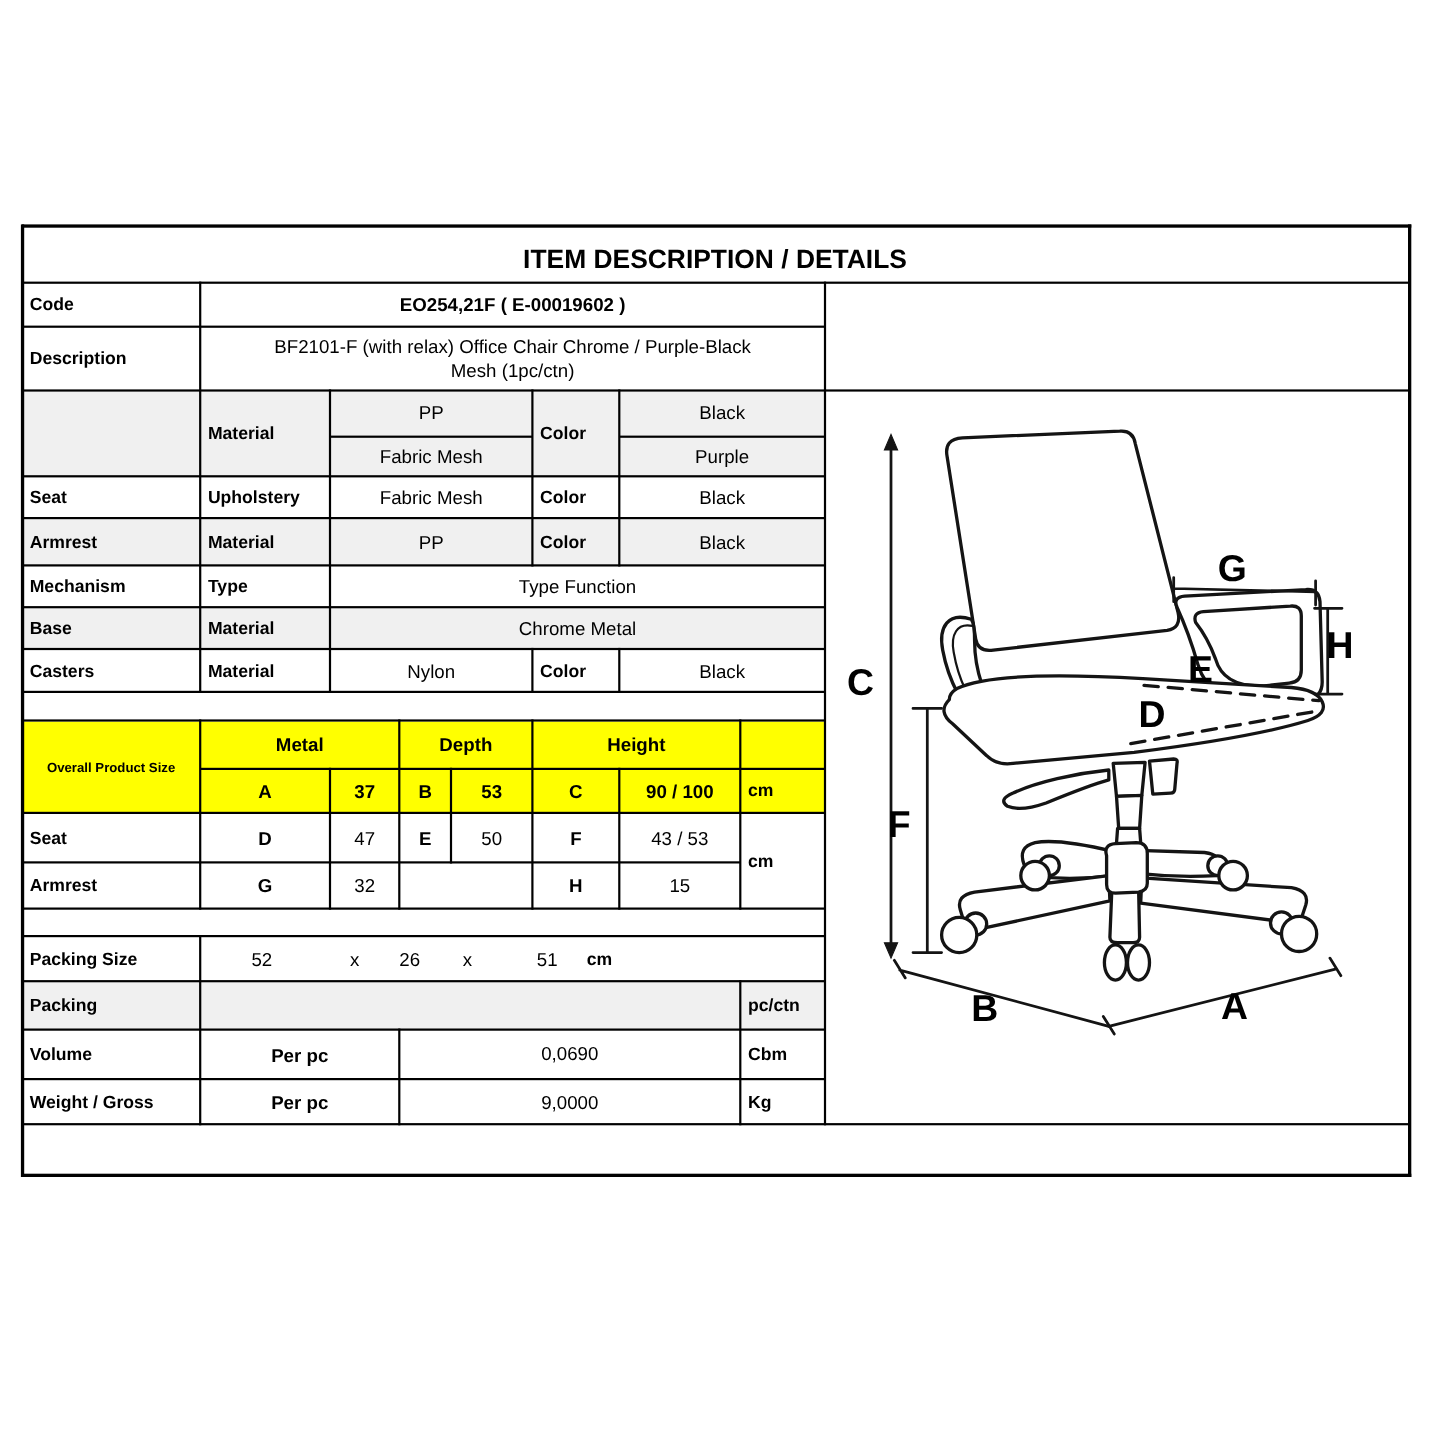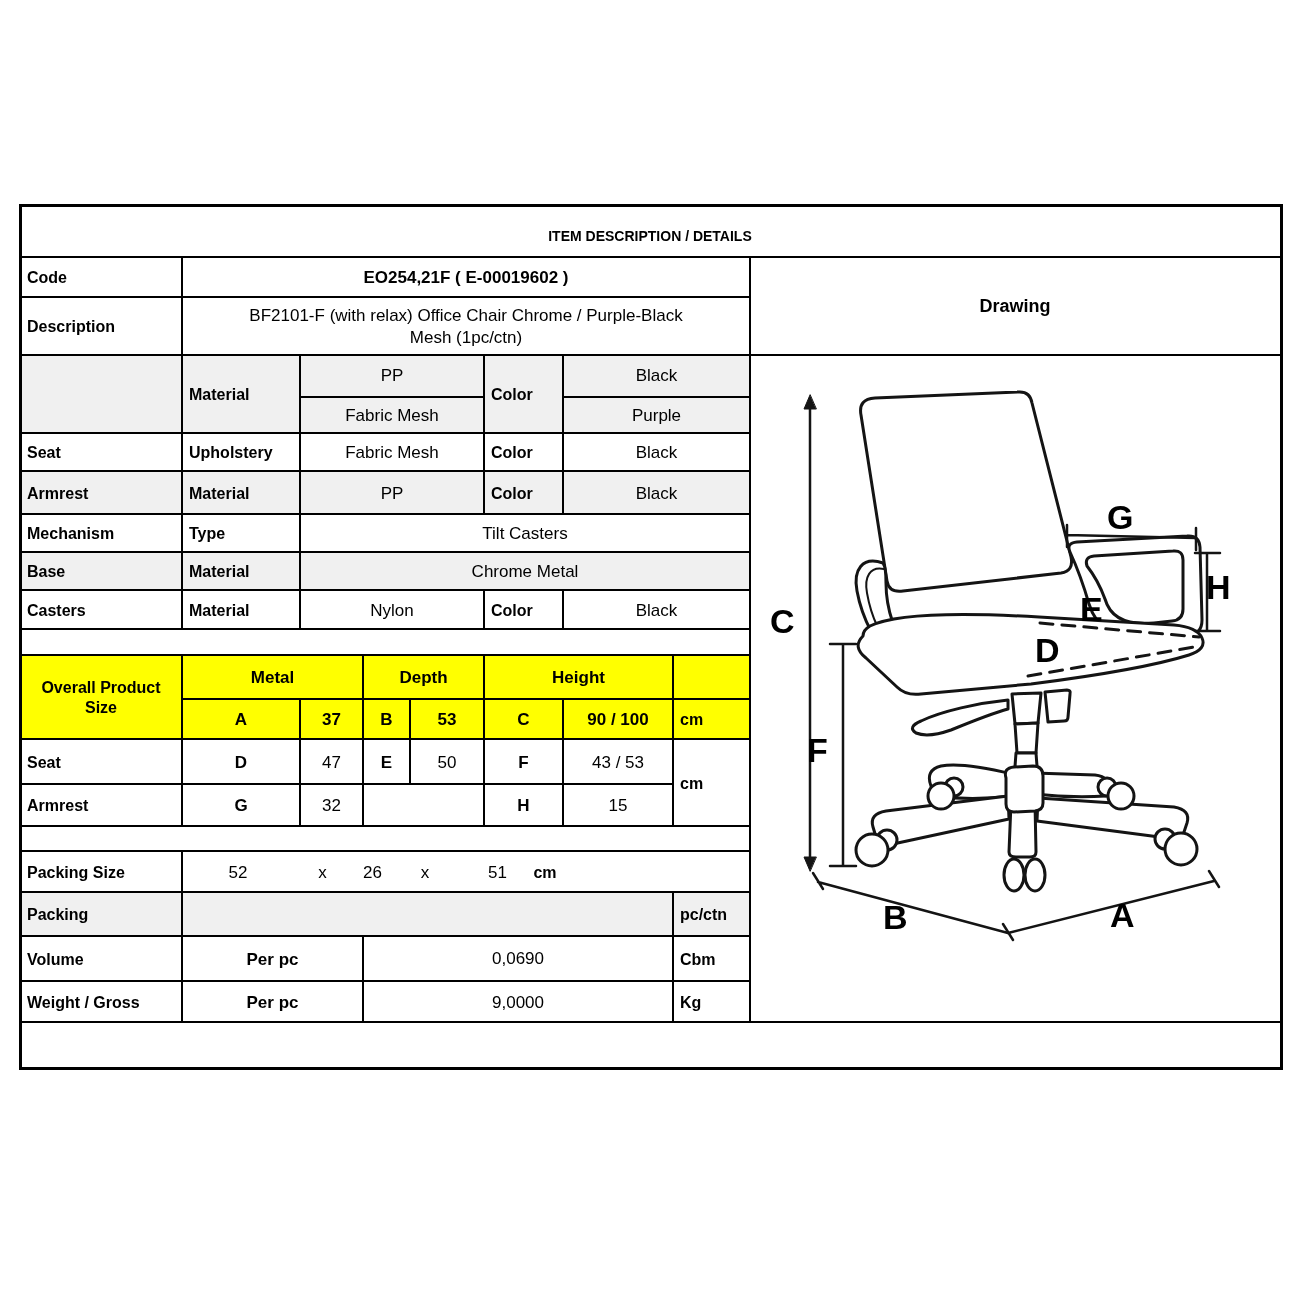--- a/index.html
+++ b/index.html
@@ -19,29 +19,28 @@
 <body>
 
 <div id="sheet">
 
   <div class="bg shade" style="left:20px;top:355px;width:730px;height:79px"></div>
   <div class="bg shade" style="left:20px;top:472px;width:730px;height:43px"></div>
   <div class="bg shade" style="left:20px;top:553px;width:730px;height:38px"></div>
   <div class="bg yellow" style="left:20px;top:656px;width:730px;height:84px"></div>
   <div class="bg shade" style="left:20px;top:893px;width:730px;height:44px"></div>
 
-  <div class="cell b" style="left:20px;top:205px;width:1260px;height:64px;font-size:14px">ITEM DESCRIPTION / DETAILS</div>
+  <div class="cell b" style="left:20px;top:205px;width:1260px;height:64px;font-size:24px">ITEM DESCRIPTION / DETAILS</div>
 
   <div class="cell lbl" style="left:20px;top:257px;width:162px;height:41px">Code</div>
   <div class="cell b" style="left:182px;top:257px;width:568px;height:41px">EO254,21F  ( E-00019602 )</div>
 
   <div class="cell lbl" style="left:20px;top:298px;width:162px;height:57px">Description</div>
   <div class="cell" style="left:236px;top:298px;width:460px;height:57px">BF2101-F (with relax) Office Chair Chrome  /  Purple-Black Mesh (1pc/ctn)</div>
 
-  <div class="cell b" style="left:750px;top:257px;width:530px;height:98px;font-size:18px">Drawing</div>
 
   <div class="cell lbl" style="left:182px;top:355px;width:118px;height:79px">Material</div>
   <div class="cell" style="left:300px;top:355px;width:184px;height:42px">PP</div>
   <div class="cell" style="left:300px;top:397px;width:184px;height:37px">Fabric Mesh</div>
   <div class="cell lbl" style="left:484px;top:355px;width:79px;height:79px">Color</div>
   <div class="cell" style="left:563px;top:355px;width:187px;height:42px">Black</div>
   <div class="cell" style="left:563px;top:397px;width:187px;height:37px">Purple</div>
 
   <div class="cell lbl" style="left:20px;top:434px;width:162px;height:38px">Seat</div>
   <div class="cell lbl" style="left:182px;top:434px;width:118px;height:38px">Upholstery</div>
@@ -50,33 +49,33 @@
   <div class="cell" style="left:563px;top:434px;width:187px;height:38px">Black</div>
 
   <div class="cell lbl" style="left:20px;top:472px;width:162px;height:43px">Armrest</div>
   <div class="cell lbl" style="left:182px;top:472px;width:118px;height:43px">Material</div>
   <div class="cell" style="left:300px;top:472px;width:184px;height:43px">PP</div>
   <div class="cell lbl" style="left:484px;top:472px;width:79px;height:43px">Color</div>
   <div class="cell" style="left:563px;top:472px;width:187px;height:43px">Black</div>
 
   <div class="cell lbl" style="left:20px;top:515px;width:162px;height:38px">Mechanism</div>
   <div class="cell lbl" style="left:182px;top:515px;width:118px;height:38px">Type</div>
-  <div class="cell" style="left:300px;top:515px;width:450px;height:38px">Tilt Casters</div>
+  <div class="cell" style="left:300px;top:515px;width:450px;height:38px">Type Function</div>
 
   <div class="cell lbl" style="left:20px;top:553px;width:162px;height:38px">Base</div>
   <div class="cell lbl" style="left:182px;top:553px;width:118px;height:38px">Material</div>
   <div class="cell" style="left:300px;top:553px;width:450px;height:38px">Chrome Metal</div>
 
   <div class="cell lbl" style="left:20px;top:591px;width:162px;height:39px">Casters</div>
   <div class="cell lbl" style="left:182px;top:591px;width:118px;height:39px">Material</div>
   <div class="cell" style="left:300px;top:591px;width:184px;height:39px">Nylon</div>
   <div class="cell lbl" style="left:484px;top:591px;width:79px;height:39px">Color</div>
   <div class="cell" style="left:563px;top:591px;width:187px;height:39px">Black</div>
 
-  <div class="cell b" style="left:25px;top:656px;width:152px;height:84px;font-size:16px">Overall Product Size</div>
+  <div class="cell b" style="left:25px;top:656px;width:152px;height:84px;font-size:12px">Overall Product Size</div>
   <div class="cell b" style="left:182px;top:656px;width:181px;height:44px">Metal</div>
   <div class="cell b" style="left:363px;top:656px;width:121px;height:44px">Depth</div>
   <div class="cell b" style="left:484px;top:656px;width:189px;height:44px">Height</div>
 
   <div class="cell b" style="left:182px;top:700px;width:118px;height:40px">A</div>
   <div class="cell b" style="left:300px;top:700px;width:63px;height:40px">37</div>
   <div class="cell b" style="left:363px;top:700px;width:47px;height:40px">B</div>
   <div class="cell b" style="left:410px;top:700px;width:74px;height:40px">53</div>
   <div class="cell b" style="left:484px;top:700px;width:79px;height:40px">C</div>
   <div class="cell b" style="left:563px;top:700px;width:110px;height:40px">90 / 100</div>

